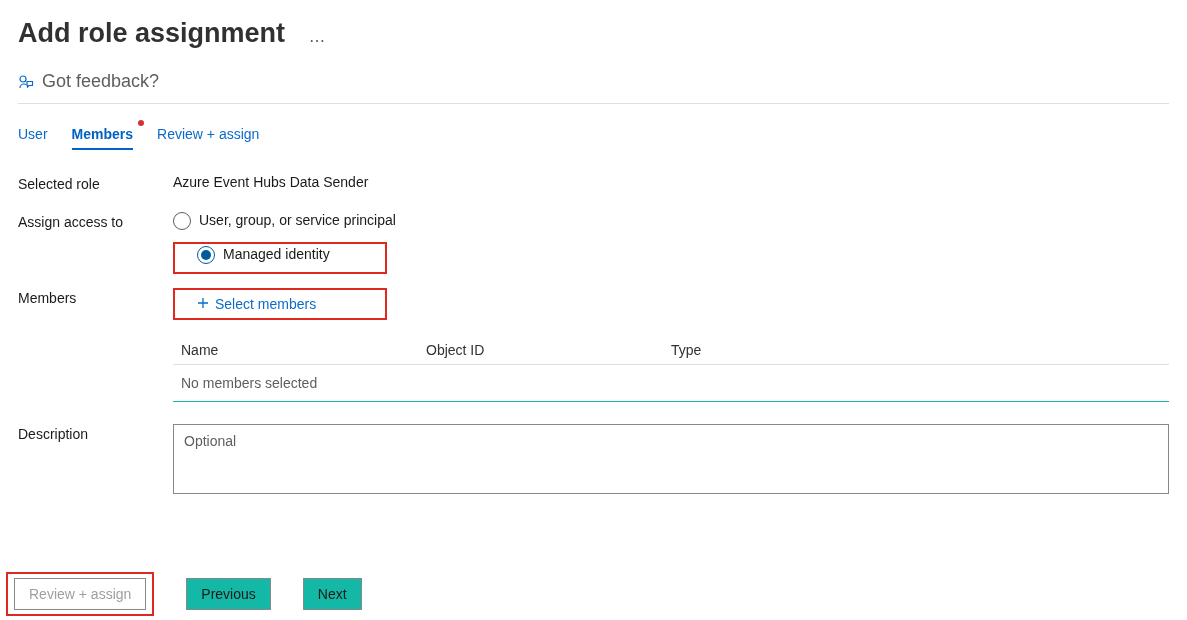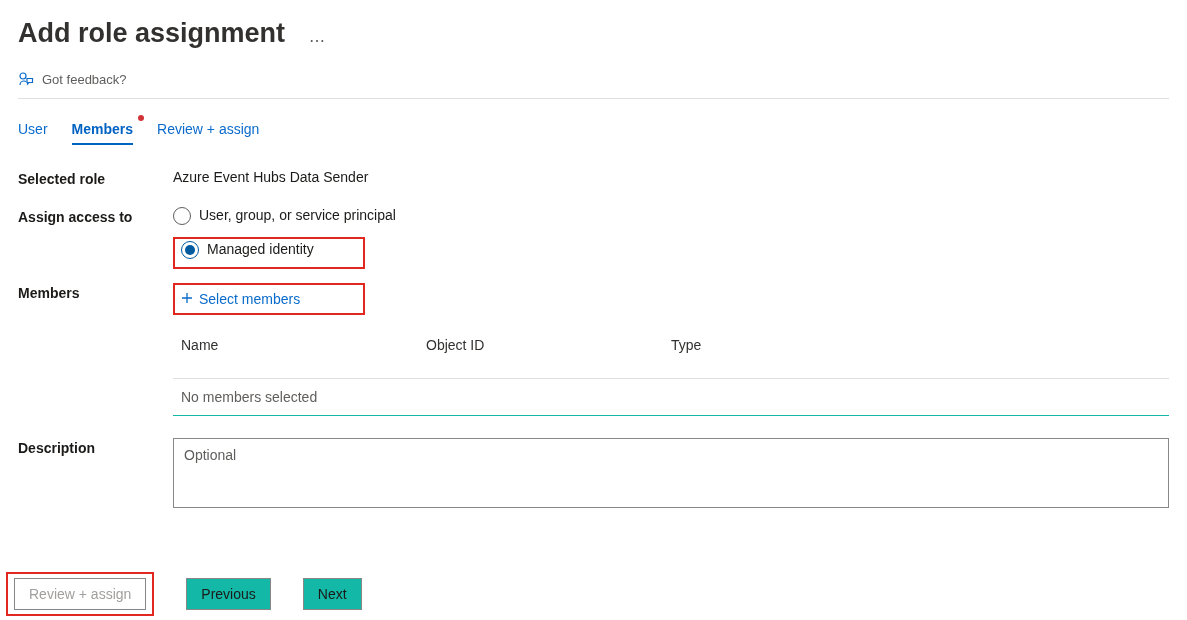--- a/index.html
+++ b/index.html
@@ -13,49 +13,49 @@
     --radio-blue:#005a9e;
     --disabled:#a19f9d;
   }
   html,body{margin:0;padding:0;background:#fff;color:var(--fg);font-family:"Segoe UI",Arial,sans-serif;font-size:14px}
   .page{width:1187px;min-height:620px;box-sizing:border-box;padding:12px 18px 10px 18px;position:relative}
   
   .hdr{display:flex;align-items:flex-end;gap:24px;margin-top:6px;margin-bottom:22px}
   .hdr h1{font-size:27px;font-weight:600;margin:0}
   .dots{color:#605e5c;font-size:16px;line-height:1}
   
-  .feedback-row{display:flex;align-items:center;gap:8px;color:var(--fg-sub);font-size:13px;padding-bottom:11px;border-bottom:1px solid var(--border)}
+  .feedback-row{display:flex;align-items:center;gap:8px;color:var(--fg-sub);font-size:18px;padding-bottom:11px;border-bottom:1px solid var(--border)}
   .fb-icon{width:16px;height:16px;display:inline-block}
   
   .tabs{display:flex;align-items:flex-end;gap:24px;margin-top:14px;margin-bottom:4px}
   .tab{color:var(--link);font-size:14px;padding:8px 0;cursor:pointer;position:relative}
   .tab.active{font-weight:600;color:var(--link-strong)}
   .tab.active::after{content:"";position:absolute;left:0;right:0;bottom:0;height:2px;background:var(--link-strong)}
   .tab .dot{position:absolute;top:2px;right:-11px;width:6px;height:6px;border-radius:50%;background:#d13438}
   
   .form{margin-top:24px}
   .row{display:flex;align-items:flex-start;margin-bottom:20px}
   .row.tight{margin-bottom:14px}
-  .lbl{width:155px;flex:0 0 155px;font-size:14px;font-weight:700;color:#1b1a19;padding-top:2px}
+  .lbl{width:155px;flex:0 0 155px;font-size:14px;font-weight:400;color:#1b1a19;padding-top:2px}
   .val{flex:1;font-size:14px;color:#1b1a19}
   
   .radio-group{display:flex;flex-direction:column;gap:6px}
   .radio-line{display:flex;align-items:flex-start;gap:8px;height:24px}
   .radio-line.in-box{padding:0 4px 0 6px}
   .radio{width:18px;height:18px;border-radius:50%;border:1px solid #605e5c;box-sizing:border-box;display:inline-block;position:relative;background:#fff}
   .radio.selected{border-color:var(--radio-blue)}
   .radio.selected::after{content:"";position:absolute;left:50%;top:50%;width:10px;height:10px;margin-left:-5px;margin-top:-5px;border-radius:50%;background:var(--radio-blue)}
   
-  .hlbox{border:2px solid var(--hl-red);width:192px;box-sizing:border-box;padding:2px 0}
+  .hlbox{border:2px solid var(--hl-red);width:214px;box-sizing:border-box;padding:2px 16px}
   
   .select-members{display:flex;align-items:flex-start;gap:6px;color:var(--link);font-size:14px;padding:4px 6px;cursor:pointer}
   .plus-ic{width:12px;height:12px;display:inline-block}
   
   .members-table{margin-top:22px;margin-left:155px;margin-right:0}
-  .mt-head{display:flex;color:#323130;font-size:14px;padding:0 8px 25px 8px;border-bottom:1px solid var(--border)}
+  .mt-head{display:flex;color:#323130;font-size:14px;padding:0 8px 6px 8px;border-bottom:1px solid var(--border)}
   .mt-col-name{width:245px}
   .mt-col-id{width:245px}
   .mt-col-type{flex:1}
   .mt-row{padding:10px 8px;color:var(--fg-sub);border-bottom:1px solid #14b8a6;font-size:14px}
   
   .desc{width:100%;height:70px;box-sizing:border-box;border:1px solid var(--border-strong);font-family:inherit;font-size:14px;padding:8px 10px;resize:none;color:#323130}
   .desc::placeholder{color:#605e5c}
   
   .footer{position:absolute;left:6px;bottom:4px;display:flex;align-items:center;gap:12px}
   .btn{font-family:inherit;font-size:14px;height:32px;padding:0 14px;box-sizing:border-box;border:1px solid #8a8886;background:#14b8a6;color:#1b1a19;cursor:pointer}

